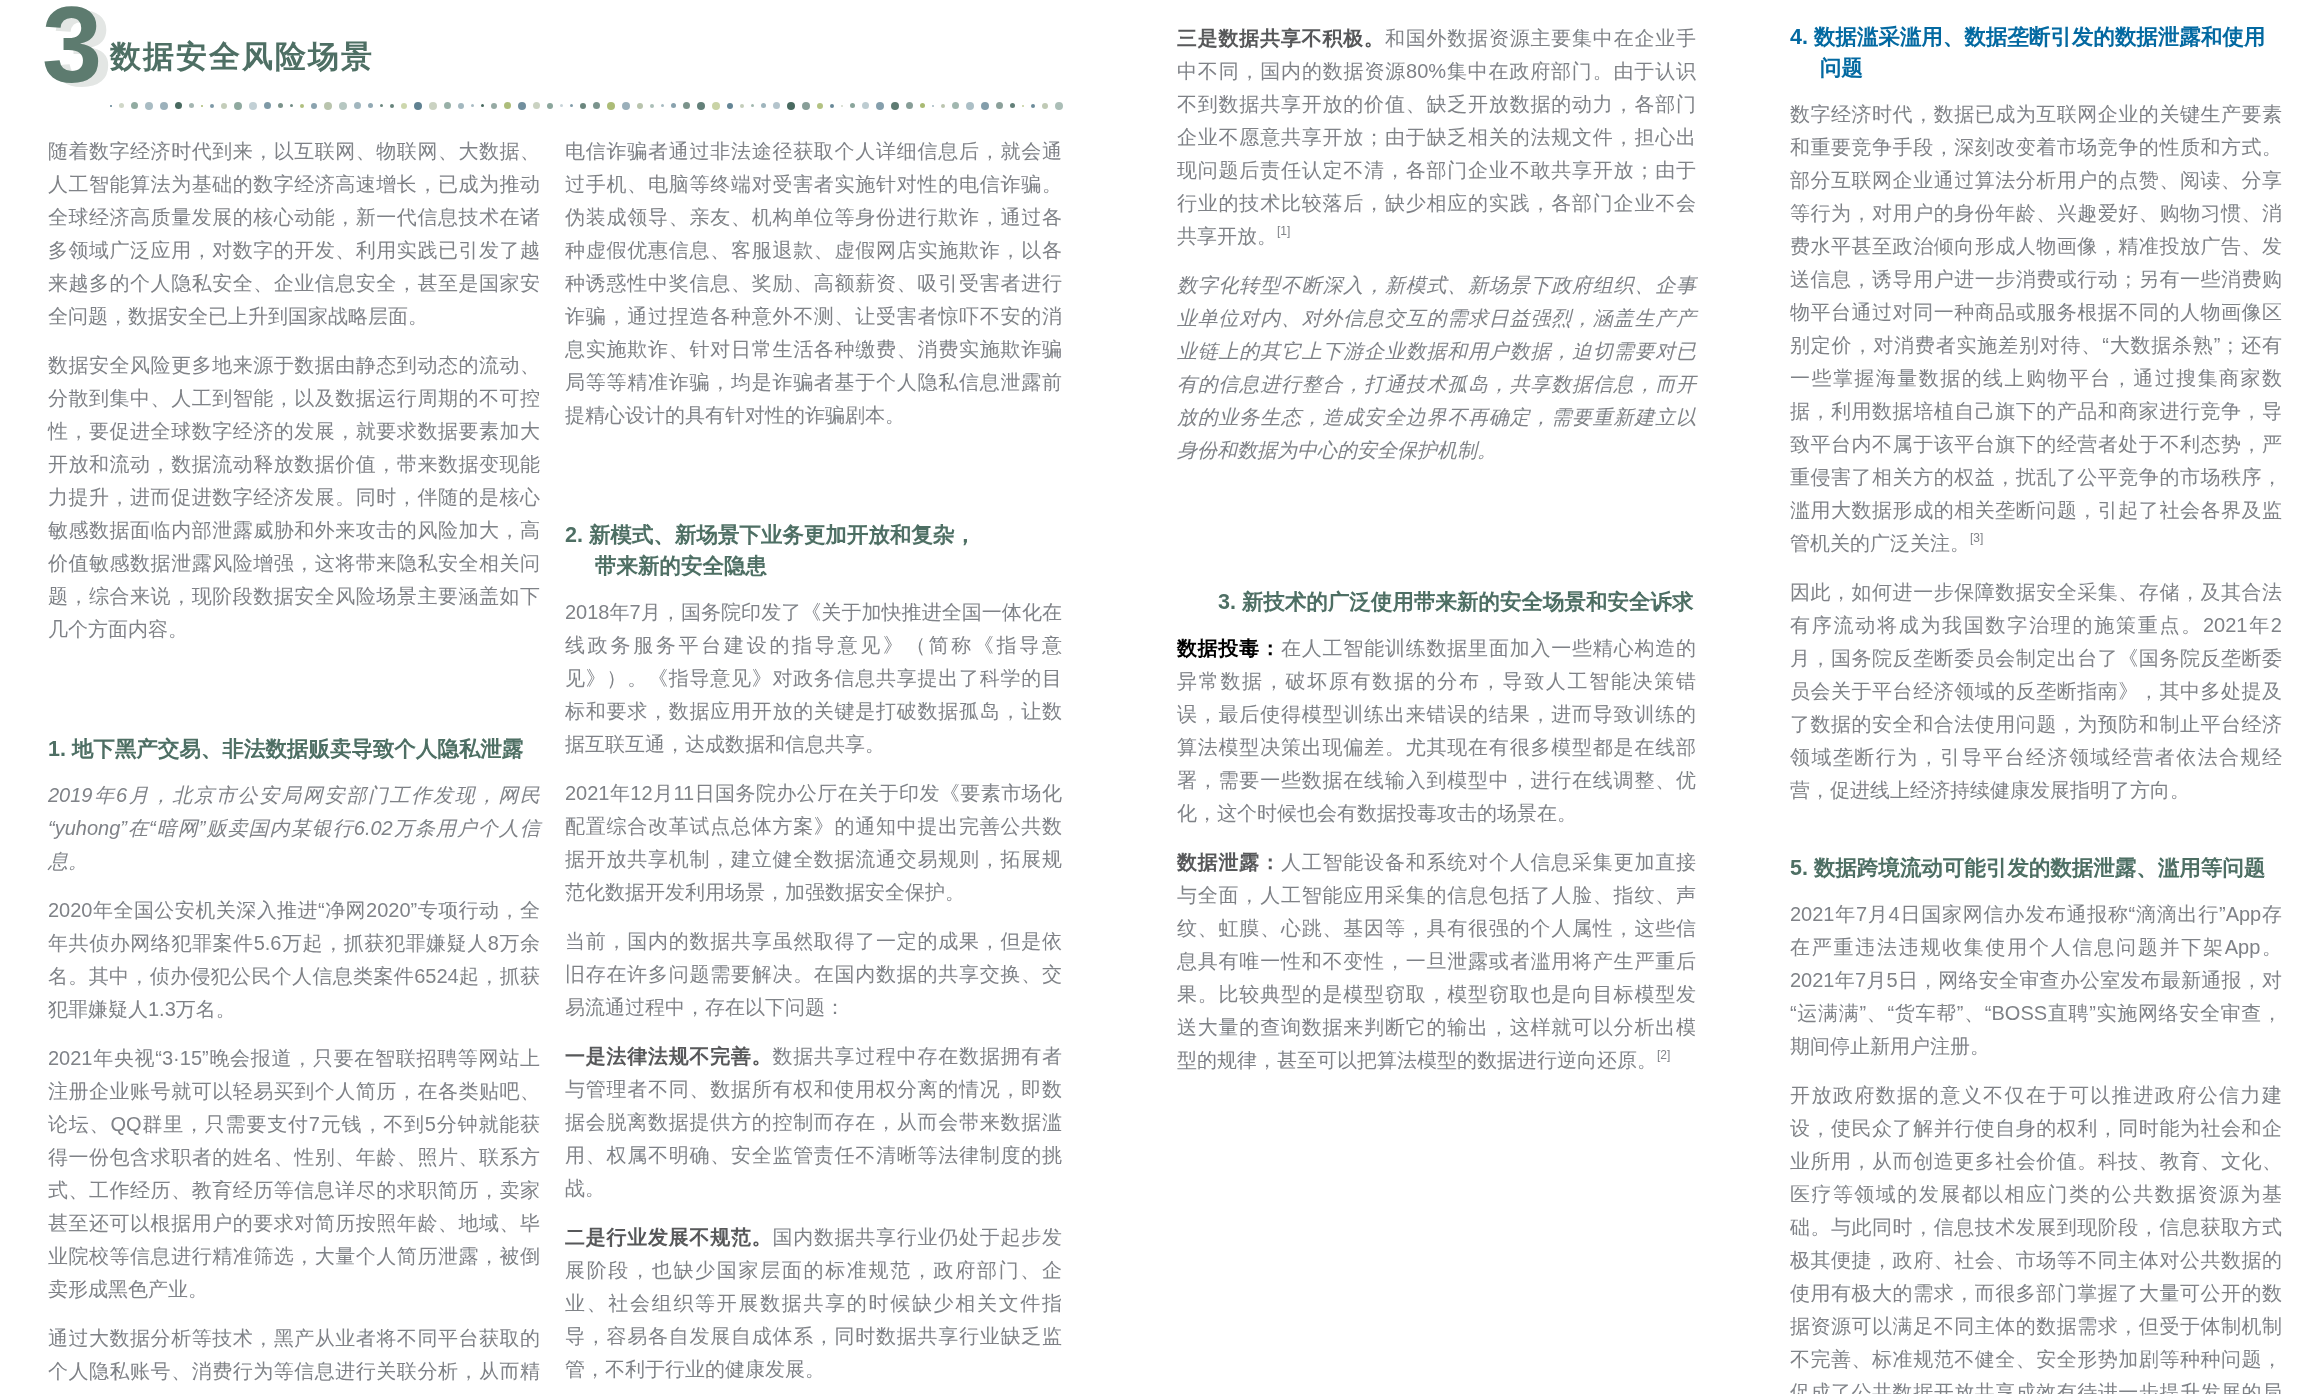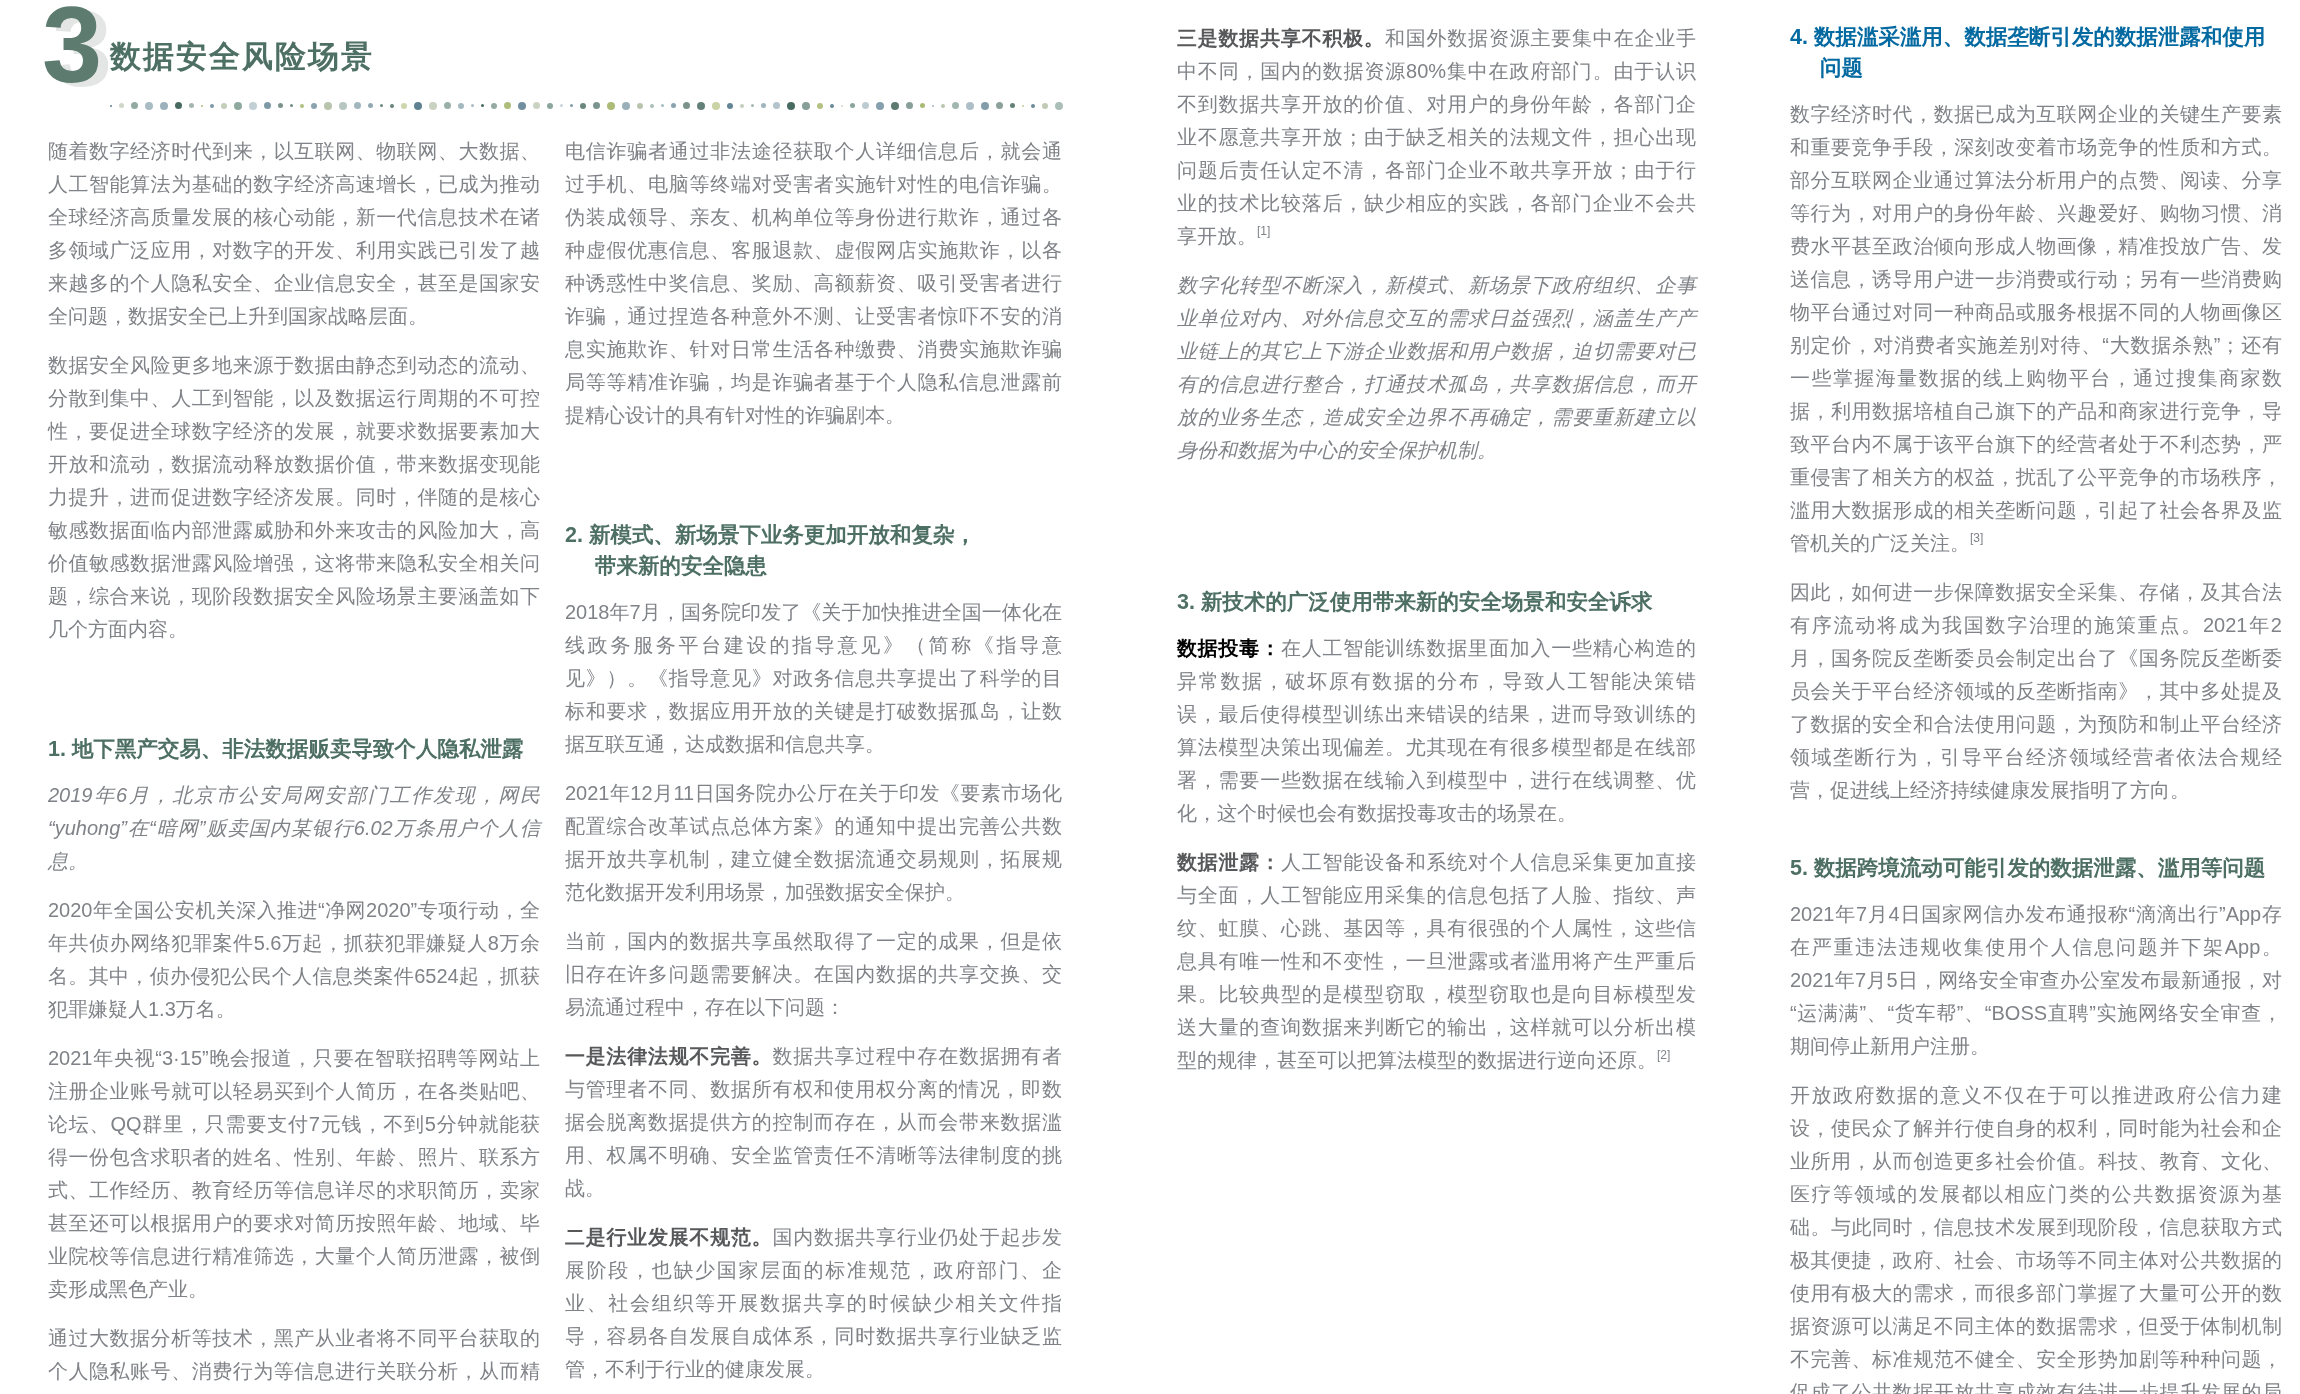--- a/index.html
+++ b/index.html
@@ -68,21 +68,21 @@
     font-size: 21.5px;
     line-height: 31px;
     font-weight: bold;
     margin: 0 0 14px 0;
     white-space: pre-line;
     padding-left: 30px;
     text-indent: -30px;
     text-align: left;
   }
   .col h3.h-gap { margin-top: 88px; }
-  #col-3 h3.h-gap { margin-top: 120px; }
+  #col-3 h3.h-gap { margin-top: 120px; margin-left: 41px; }
   #col-4 h3.h-gap { margin-top: 46px; }
 </style>
 </head>
 <body>
 
 <div id="page">
   <div id="big-num" style="color: rgb(93, 123, 111); text-shadow: rgb(227, 230, 228) 10px 4px 0px;">3</div>
   <div id="sec-title" style="color: rgb(78, 111, 100);">数据安全风险场景</div>
   <div id="dotline"><span class="dot" style="width: 2px; height: 2px; background: rgb(93, 127, 144); opacity: 1;"></span><span class="dot" style="width: 5px; height: 5px; background: rgb(185, 196, 173); opacity: 0.670374;"></span><span class="dot" style="width: 7px; height: 7px; background: rgb(138, 165, 155); opacity: 0.9356;"></span><span class="dot" style="width: 8px; height: 8px; background: rgb(157, 179, 187); opacity: 0.87667;"></span><span class="dot" style="width: 8px; height: 8px; background: rgb(125, 153, 166); opacity: 0.760833;"></span><span class="dot" style="width: 7px; height: 7px; background: rgb(71, 104, 94); opacity: 0.989464;"></span><span class="dot" style="width: 5px; height: 5px; background: rgb(98, 128, 120); opacity: 0.57428;"></span><span class="dot" style="width: 2px; height: 2px; background: rgb(168, 185, 113); opacity: 0.976475;"></span><span class="dot" style="width: 4px; height: 4px; background: rgb(93, 127, 144); opacity: 0.802443;"></span><span class="dot" style="width: 6px; height: 6px; background: rgb(185, 196, 173); opacity: 0.841418;"></span><span class="dot" style="width: 8px; height: 8px; background: rgb(138, 165, 155); opacity: 0.958351;"></span><span class="dot" style="width: 8px; height: 8px; background: rgb(157, 179, 187); opacity: 0.622951;"></span><span class="dot" style="width: 7px; height: 7px; background: rgb(125, 153, 166); opacity: 0.99738;"></span><span class="dot" style="width: 5px; height: 5px; background: rgb(71, 104, 94); opacity: 0.716396;"></span><span class="dot" style="width: 3px; height: 3px; background: rgb(98, 128, 120); opacity: 0.908359;"></span><span class="dot" style="width: 4px; height: 4px; background: rgb(168, 185, 113); opacity: 0.908117;"></span><span class="dot" style="width: 6px; height: 6px; background: rgb(93, 127, 144); opacity: 0.716767;"></span><span class="dot" style="width: 8px; height: 8px; background: rgb(185, 196, 173); opacity: 0.997337;"></span><span class="dot" style="width: 8px; height: 8px; background: rgb(138, 165, 155); opacity: 0.622557;"></span><span class="dot" style="width: 7px; height: 7px; background: rgb(157, 179, 187); opacity: 0.958519;"></span><span class="dot" style="width: 5px; height: 5px; background: rgb(125, 153, 166); opacity: 0.841114;"></span><span class="dot" style="width: 3px; height: 3px; background: rgb(71, 104, 94); opacity: 0.802774;"></span><span class="dot" style="width: 4px; height: 4px; background: rgb(98, 128, 120); opacity: 0.976347;"></span><span class="dot" style="width: 6px; height: 6px; background: rgb(168, 185, 113); opacity: 0.574679;"></span><span class="dot" style="width: 8px; height: 8px; background: rgb(93, 127, 144); opacity: 0.98955;"></span><span class="dot" style="width: 8px; height: 8px; background: rgb(185, 196, 173); opacity: 0.760479;"></span><span class="dot" style="width: 7px; height: 7px; background: rgb(138, 165, 155); opacity: 0.876944;"></span><span class="dot" style="width: 6px; height: 6px; background: rgb(157, 179, 187); opacity: 0.935394;"></span><span class="dot" style="width: 3px; height: 3px; background: rgb(125, 153, 166); opacity: 0.67076;"></span><span class="dot" style="width: 3px; height: 3px; background: rgb(71, 104, 94); opacity: 1;"></span><span class="dot" style="width: 6px; height: 6px; background: rgb(98, 128, 120); opacity: 0.669989;"></span><span class="dot" style="width: 7px; height: 7px; background: rgb(168, 185, 113); opacity: 0.935806;"></span><span class="dot" style="width: 8px; height: 8px; background: rgb(93, 127, 144); opacity: 0.876395;"></span><span class="dot" style="width: 7px; height: 7px; background: rgb(185, 196, 173); opacity: 0.761186;"></span><span class="dot" style="width: 6px; height: 6px; background: rgb(138, 165, 155); opacity: 0.989378;"></span><span class="dot" style="width: 3px; height: 3px; background: rgb(157, 179, 187); opacity: 0.573881;"></span><span class="dot" style="width: 3px; height: 3px; background: rgb(125, 153, 166); opacity: 0.976602;"></span><span class="dot" style="width: 6px; height: 6px; background: rgb(71, 104, 94); opacity: 0.802112;"></span><span class="dot" style="width: 7px; height: 7px; background: rgb(98, 128, 120); opacity: 0.841723;"></span><span class="dot" style="width: 8px; height: 8px; background: rgb(168, 185, 113); opacity: 0.958183;"></span><span class="dot" style="width: 8px; height: 8px; background: rgb(93, 127, 144); opacity: 0.623346;"></span><span class="dot" style="width: 6px; height: 6px; background: rgb(185, 196, 173); opacity: 0.997423;"></span><span class="dot" style="width: 4px; height: 4px; background: rgb(138, 165, 155); opacity: 0.716024;"></span><span class="dot" style="width: 3px; height: 3px; background: rgb(157, 179, 187); opacity: 0.9086;"></span><span class="dot" style="width: 5px; height: 5px; background: rgb(125, 153, 166); opacity: 0.907875;"></span><span class="dot" style="width: 7px; height: 7px; background: rgb(71, 104, 94); opacity: 0.717138;"></span><span class="dot" style="width: 8px; height: 8px; background: rgb(98, 128, 120); opacity: 0.997293;"></span><span class="dot" style="width: 8px; height: 8px; background: rgb(168, 185, 113); opacity: 0.622163;"></span><span class="dot" style="width: 6px; height: 6px; background: rgb(93, 127, 144); opacity: 0.958686;"></span><span class="dot" style="width: 4px; height: 4px; background: rgb(185, 196, 173); opacity: 0.840809;"></span><span class="dot" style="width: 3px; height: 3px; background: rgb(138, 165, 155); opacity: 0.803104;"></span><span class="dot" style="width: 5px; height: 5px; background: rgb(157, 179, 187); opacity: 0.976219;"></span><span class="dot" style="width: 7px; height: 7px; background: rgb(125, 153, 166); opacity: 0.575078;"></span><span class="dot" style="width: 8px; height: 8px; background: rgb(71, 104, 94); opacity: 0.989636;"></span><span class="dot" style="width: 8px; height: 8px; background: rgb(98, 128, 120); opacity: 0.760126;"></span><span class="dot" style="width: 6px; height: 6px; background: rgb(168, 185, 113); opacity: 0.877219;"></span><span class="dot" style="width: 4px; height: 4px; background: rgb(93, 127, 144); opacity: 0.935187;"></span><span class="dot" style="width: 2px; height: 2px; background: rgb(185, 196, 173); opacity: 0.671144;"></span><span class="dot" style="width: 5px; height: 5px; background: rgb(138, 165, 155); opacity: 0.999999;"></span><span class="dot" style="width: 7px; height: 7px; background: rgb(157, 179, 187); opacity: 0.669604;"></span><span class="dot" style="width: 8px; height: 8px; background: rgb(125, 153, 166); opacity: 0.936011;"></span><span class="dot" style="width: 8px; height: 8px; background: rgb(71, 104, 94); opacity: 0.876119;"></span><span class="dot" style="width: 7px; height: 7px; background: rgb(98, 128, 120); opacity: 0.761538;"></span><span class="dot" style="width: 5px; height: 5px; background: rgb(168, 185, 113); opacity: 0.989292;"></span><span class="dot" style="width: 2px; height: 2px; background: rgb(93, 127, 144); opacity: 0.573482;"></span><span class="dot" style="width: 4px; height: 4px; background: rgb(185, 196, 173); opacity: 0.976729;"></span><span class="dot" style="width: 7px; height: 7px; background: rgb(138, 165, 155); opacity: 0.801781;"></span><span class="dot" style="width: 8px; height: 8px; background: rgb(157, 179, 187); opacity: 0.842027;"></span><span class="dot" style="width: 8px; height: 8px; background: rgb(125, 153, 166); opacity: 0.958015;"></span><span class="dot" style="width: 7px; height: 7px; background: rgb(71, 104, 94); opacity: 0.62374;"></span><span class="dot" style="width: 5px; height: 5px; background: rgb(98, 128, 120); opacity: 0.997465;"></span><span class="dot" style="width: 2px; height: 2px; background: rgb(168, 185, 113); opacity: 0.715653;"></span><span class="dot" style="width: 4px; height: 4px; background: rgb(93, 127, 144); opacity: 0.908842;"></span><span class="dot" style="width: 6px; height: 6px; background: rgb(185, 196, 173); opacity: 0.907632;"></span><span class="dot" style="width: 8px; height: 8px; background: rgb(138, 165, 155); opacity: 0.717509;"></span></div>
 
@@ -99,21 +99,21 @@
       <p style="color: rgb(127, 130, 135);"><span>电信诈骗者通过非法途径获取个人详细信息后，就会通过手机、电脑等终端对受害者实施针对性的电信诈骗。伪装成领导、亲友、机构单位等身份进行欺诈，通过各种虚假优惠信息、客服退款、虚假网店实施欺诈，以各种诱惑性中奖信息、奖励、高额薪资、吸引受害者进行诈骗，通过捏造各种意外不测、让受害者惊吓不安的消息实施欺诈、针对日常生活各种缴费、消费实施欺诈骗局等等精准诈骗，均是诈骗者基于个人隐私信息泄露前提精心设计的具有针对性的诈骗剧本。</span></p>
       <h3 class="h-gap" style="color: rgb(78, 111, 100);">2. 新模式、新场景下业务更加开放和复杂，
 带来新的安全隐患</h3>
       <p style="color: rgb(127, 130, 135);"><span>2018年7月，国务院印发了《关于加快推进全国一体化在线政务服务平台建设的指导意见》（简称《指导意见》）。《指导意见》对政务信息共享提出了科学的目标和要求，数据应用开放的关键是打破数据孤岛，让数据互联互通，达成数据和信息共享。</span></p>
       <p style="color: rgb(127, 130, 135);"><span>2021年12月11日国务院办公厅在关于印发《要素市场化配置综合改革试点总体方案》的通知中提出完善公共数据开放共享机制，建立健全数据流通交易规则，拓展规范化数据开发利用场景，加强数据安全保护。</span></p>
       <p style="color: rgb(127, 130, 135);"><span>当前，国内的数据共享虽然取得了一定的成果，但是依旧存在许多问题需要解决。在国内数据的共享交换、交易流通过程中，存在以下问题：</span></p>
       <p style="color: rgb(127, 130, 135);"><span class="lead" style="color: rgb(87, 88, 90);">一是法律法规不完善。</span><span>数据共享过程中存在数据拥有者与管理者不同、数据所有权和使用权分离的情况，即数据会脱离数据提供方的控制而存在，从而会带来数据滥用、权属不明确、安全监管责任不清晰等法律制度的挑战。</span></p>
       <p style="color: rgb(127, 130, 135);"><span class="lead" style="color: rgb(87, 88, 90);">二是行业发展不规范。</span><span>国内数据共享行业仍处于起步发展阶段，也缺少国家层面的标准规范，政府部门、企业、社会组织等开展数据共享的时候缺少相关文件指导，容易各自发展自成体系，同时数据共享行业缺乏监管，不利于行业的健康发展。</span></p>
     </div>
   <div class="col" id="col-3">
-      <p style="color: rgb(127, 130, 135);"><span class="lead" style="color: rgb(87, 88, 90);">三是数据共享不积极。</span><span>和国外数据资源主要集中在企业手中不同，国内的数据资源80%集中在政府部门。由于认识不到数据共享开放的价值、对用户的身份年龄，各部门企业不愿意共享开放；由于缺乏相关的法规文件，担心出现问题后责任认定不清，各部门企业不敢共享开放；由于行业的技术比较落后，缺少相应的实践，各部门企业不会共享开放。</span><sup>[1]</sup></p>
+      <p style="color: rgb(127, 130, 135);"><span class="lead" style="color: rgb(87, 88, 90);">三是数据共享不积极。</span><span>和国外数据资源主要集中在企业手中不同，国内的数据资源80%集中在政府部门。由于认识不到数据共享开放的价值、缺乏开放数据的动力，各部门企业不愿意共享开放；由于缺乏相关的法规文件，担心出现问题后责任认定不清，各部门企业不敢共享开放；由于行业的技术比较落后，缺少相应的实践，各部门企业不会共享开放。</span><sup>[1]</sup></p>
       <p style="color: rgb(127, 130, 135); font-style: italic;"><span>数字化转型不断深入，新模式、新场景下政府组织、企事业单位对内、对外信息交互的需求日益强烈，涵盖生产产业链上的其它上下游企业数据和用户数据，迫切需要对已有的信息进行整合，打通技术孤岛，共享数据信息，而开放的业务生态，造成安全边界不再确定，需要重新建立以身份和数据为中心的安全保护机制。</span></p>
       <h3 class="h-gap" style="color: rgb(78, 111, 100);">3. 新技术的广泛使用带来新的安全场景和安全诉求</h3>
       <p style="color: rgb(127, 130, 135);"><span class="lead" style="color: #000000;">数据投毒：</span><span>在人工智能训练数据里面加入一些精心构造的异常数据，破坏原有数据的分布，导致人工智能决策错误，最后使得模型训练出来错误的结果，进而导致训练的算法模型决策出现偏差。尤其现在有很多模型都是在线部署，需要一些数据在线输入到模型中，进行在线调整、优化，这个时候也会有数据投毒攻击的场景在。</span></p>
       <p style="color: rgb(127, 130, 135);"><span class="lead" style="color: rgb(87, 88, 90);">数据泄露：</span><span>人工智能设备和系统对个人信息采集更加直接与全面，人工智能应用采集的信息包括了人脸、指纹、声纹、虹膜、心跳、基因等，具有很强的个人属性，这些信息具有唯一性和不变性，一旦泄露或者滥用将产生严重后果。比较典型的是模型窃取，模型窃取也是向目标模型发送大量的查询数据来判断它的输出，这样就可以分析出模型的规律，甚至可以把算法模型的数据进行逆向还原。</span><sup>[2]</sup></p>
     </div>
   <div class="col" id="col-4">
       <h3 style="color: #0369a1;">4. 数据滥采滥用、数据垄断引发的数据泄露和使用问题</h3>
       <p style="color: rgb(127, 130, 135);"><span>数字经济时代，数据已成为互联网企业的关键生产要素和重要竞争手段，深刻改变着市场竞争的性质和方式。部分互联网企业通过算法分析用户的点赞、阅读、分享等行为，对用户的身份年龄、兴趣爱好、购物习惯、消费水平甚至政治倾向形成人物画像，精准投放广告、发送信息，诱导用户进一步消费或行动；另有一些消费购物平台通过对同一种商品或服务根据不同的人物画像区别定价，对消费者实施差别对待、“大数据杀熟”；还有一些掌握海量数据的线上购物平台，通过搜集商家数据，利用数据培植自己旗下的产品和商家进行竞争，导致平台内不属于该平台旗下的经营者处于不利态势，严重侵害了相关方的权益，扰乱了公平竞争的市场秩序，滥用大数据形成的相关垄断问题，引起了社会各界及监管机关的广泛关注。</span><sup>[3]</sup></p>
       <p style="color: rgb(127, 130, 135);"><span>因此，如何进一步保障数据安全采集、存储，及其合法有序流动将成为我国数字治理的施策重点。2021年2月，国务院反垄断委员会制定出台了《国务院反垄断委员会关于平台经济领域的反垄断指南》，其中多处提及了数据的安全和合法使用问题，为预防和制止平台经济领域垄断行为，引导平台经济领域经营者依法合规经营，促进线上经济持续健康发展指明了方向。</span></p>
       <h3 class="h-gap" style="color: rgb(78, 111, 100);">5. 数据跨境流动可能引发的数据泄露、滥用等问题</h3>

